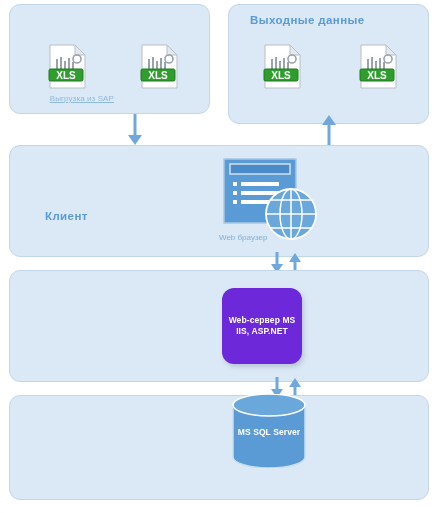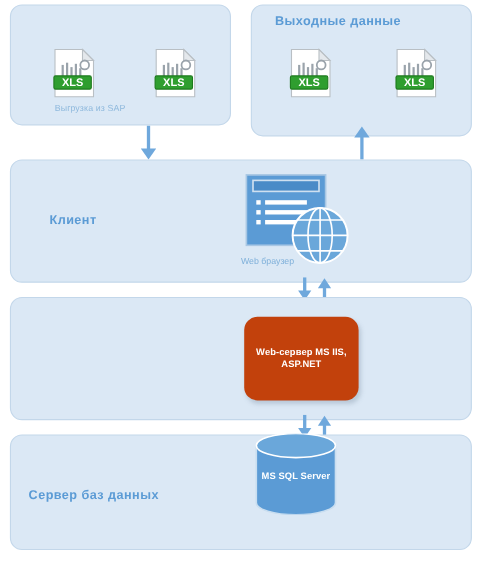--- a/index.html
+++ b/index.html
@@ -62,20 +62,21 @@
     height: 48px;
     margin: 0 auto;
     display: block;
   }
   .xls-caption {
     margin-top: 2px;
     color: #8fb9dd;
     font-size: 8px;
     line-height: 11px;
     letter-spacing: 0.1px;
+    text-decoration: underline;
   }
 
   
   .file-sap    { left: 12px;  top: 38px; }
   .file-sales  { left: 104px; top: 38px; }
   .file-pur    { left: 8px;   top: 38px; }
   .file-sales2 { left: 104px; top: 38px; }
 
   
   .browser-wrap {
@@ -92,23 +93,23 @@
     margin-top: -10px;
     position: relative;
     z-index: 3;
   }
 
   
   .server-box {
     position: absolute;
     left: 222px;
     top: 288px;
-    width: 104px;
+    width: 80px;
     height: 76px;
-    background: #c2410c;
+    background: #6d28d9;
     border-radius: 12px;
     box-shadow: 2px 3px 4px rgba(120,140,160,0.35);
     display: flex;
     align-items: center;
     justify-content: center;
   }
   .server-label {
     color: #ffffff;
     font-size: 8.5px;
     line-height: 11px;
@@ -243,21 +244,21 @@
     <line x1="9" y1="0" x2="9" y2="22" stroke="#6fa8dc" stroke-width="3"></line>
     <path d="M2 21 L16 21 L9 31 Z" fill="#6fa8dc"></path>
   </svg>
 
   <svg class="arrow" style="left:320px; top:114px;" width="18" height="32">
     <line x1="9" y1="31" x2="9" y2="10" stroke="#6fa8dc" stroke-width="3"></line>
     <path d="M2 11 L16 11 L9 1 Z" fill="#6fa8dc"></path>
   </svg>
 
   <div class="panel panel-client"></div>
-  <div class="panel-title title-row" style="top:201px;padding-left:19px;">Клиент</div>
+  <div class="panel-title title-row" style="top:216px;padding-left:19px;">Клиент</div>
 
   <div class="browser-wrap">
     <svg class="browser-icon" width="104" height="86" viewBox="0 0 104 86">
 
       <rect x="5" y="2" width="72" height="64" fill="#5b9bd5" stroke="#a8c7e4" stroke-width="1.5"></rect>
       <rect x="11" y="7" width="60" height="10" fill="#4a8bc7" stroke="#cfe0f0" stroke-width="1.5"></rect>
 
       <g fill="#ffffff">
         <rect x="14" y="25" width="4" height="4"></rect>
         <rect x="22" y="25" width="38" height="4"></rect>
@@ -297,21 +298,20 @@
   <svg class="arrow" style="left:270px; top:377px;" width="14" height="22">
     <line x1="7" y1="0" x2="7" y2="13" stroke="#6fa8dc" stroke-width="3"></line>
     <path d="M1 12 L13 12 L7 21 Z" fill="#6fa8dc"></path>
   </svg>
   <svg class="arrow" style="left:288px; top:377px;" width="14" height="22">
     <line x1="7" y1="21" x2="7" y2="9" stroke="#6fa8dc" stroke-width="3"></line>
     <path d="M1 10 L13 10 L7 1 Z" fill="#6fa8dc"></path>
   </svg>
 
   <div class="panel panel-db"></div>
-  <div class="panel-title title-row" style="top:451px;">Сервер баз данных</div>
 
   <div class="db-wrap">
     <svg class="db-svg" width="80" height="74" viewBox="0 0 80 74">
       <path d="M4 11 V63 A36 11 0 0 0 76 63 V11 Z" fill="#5b9bd5" stroke="#c9def0" stroke-width="1.5"></path>
       <ellipse cx="40" cy="11" rx="36" ry="11" fill="#6aa7da" stroke="#ffffff" stroke-width="1.5"></ellipse>
     </svg>
     <div class="db-label">MS SQL Server</div>
   </div>
 
 </div>

